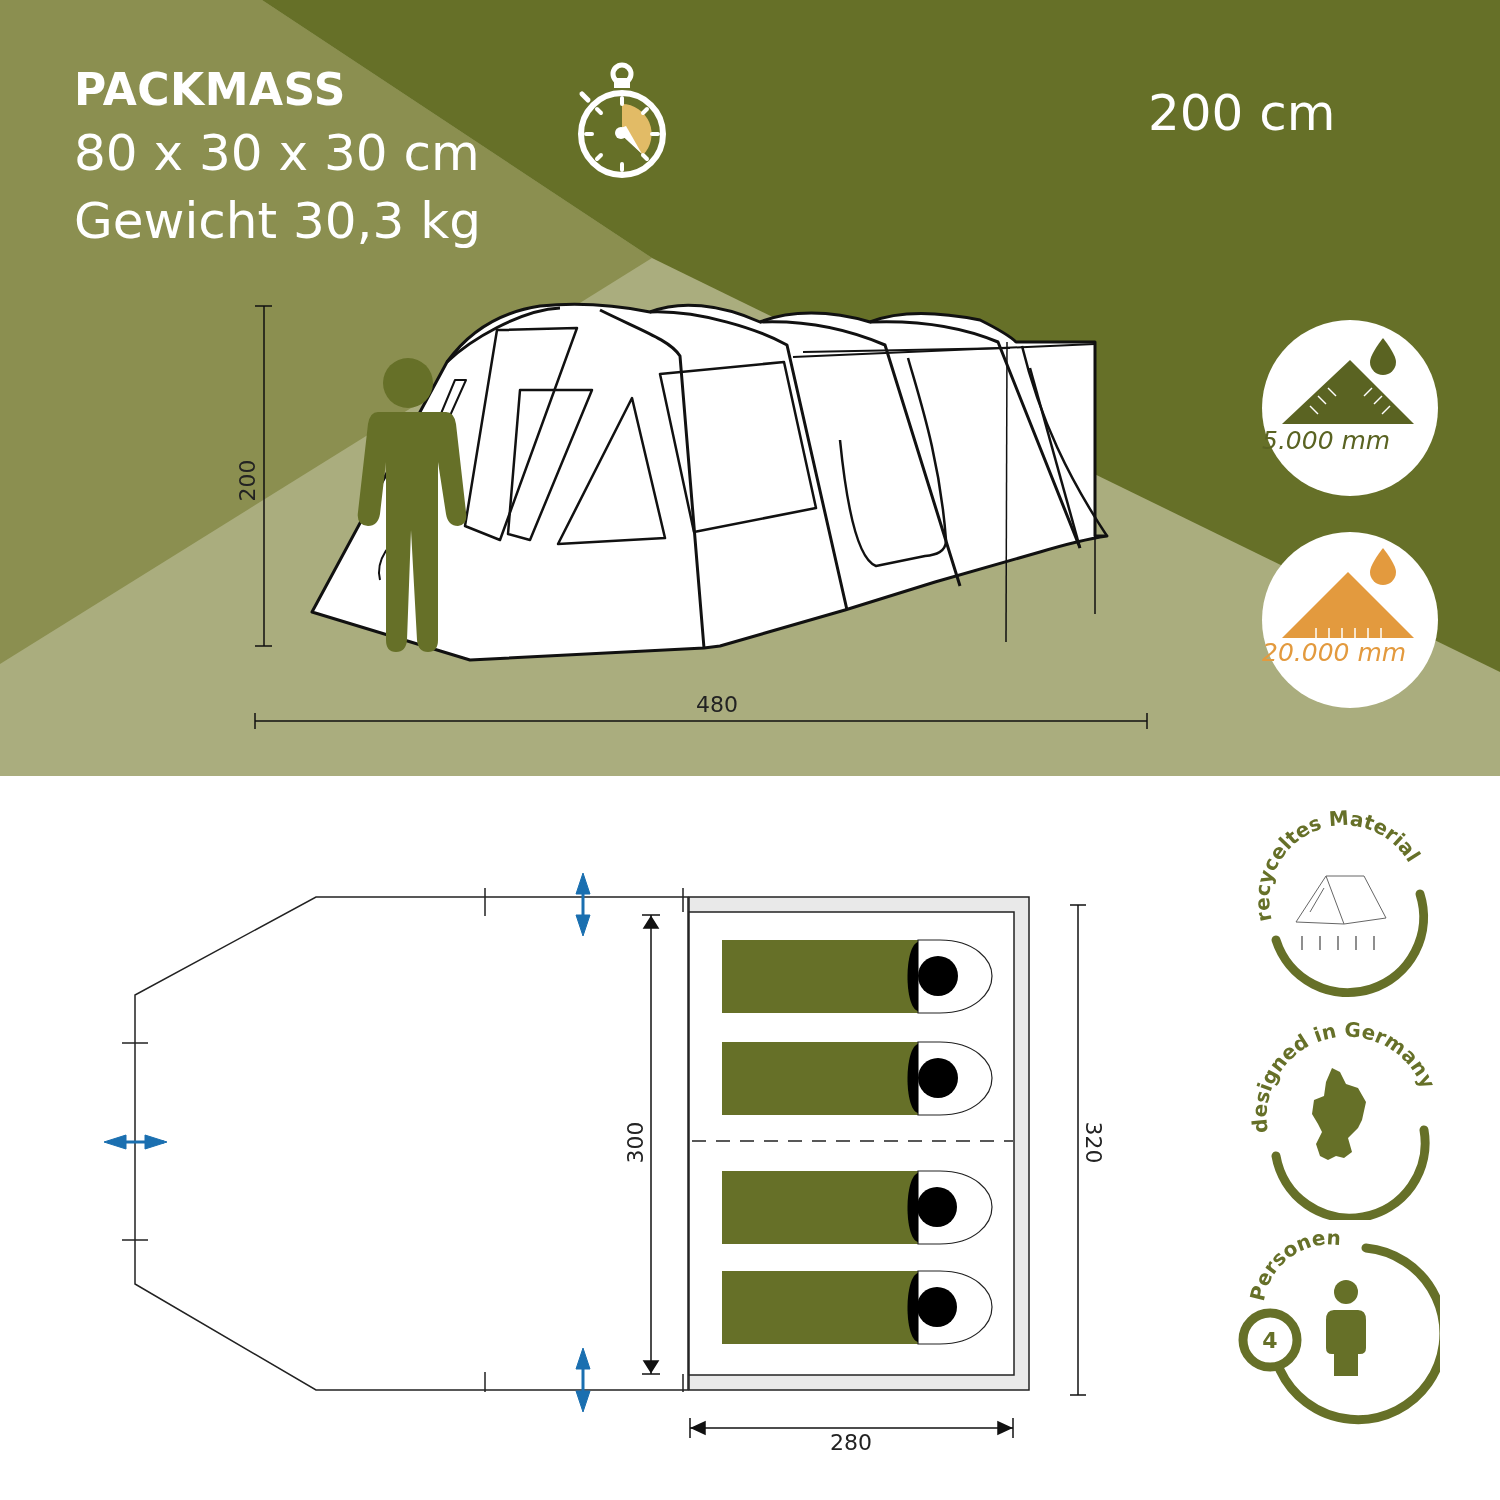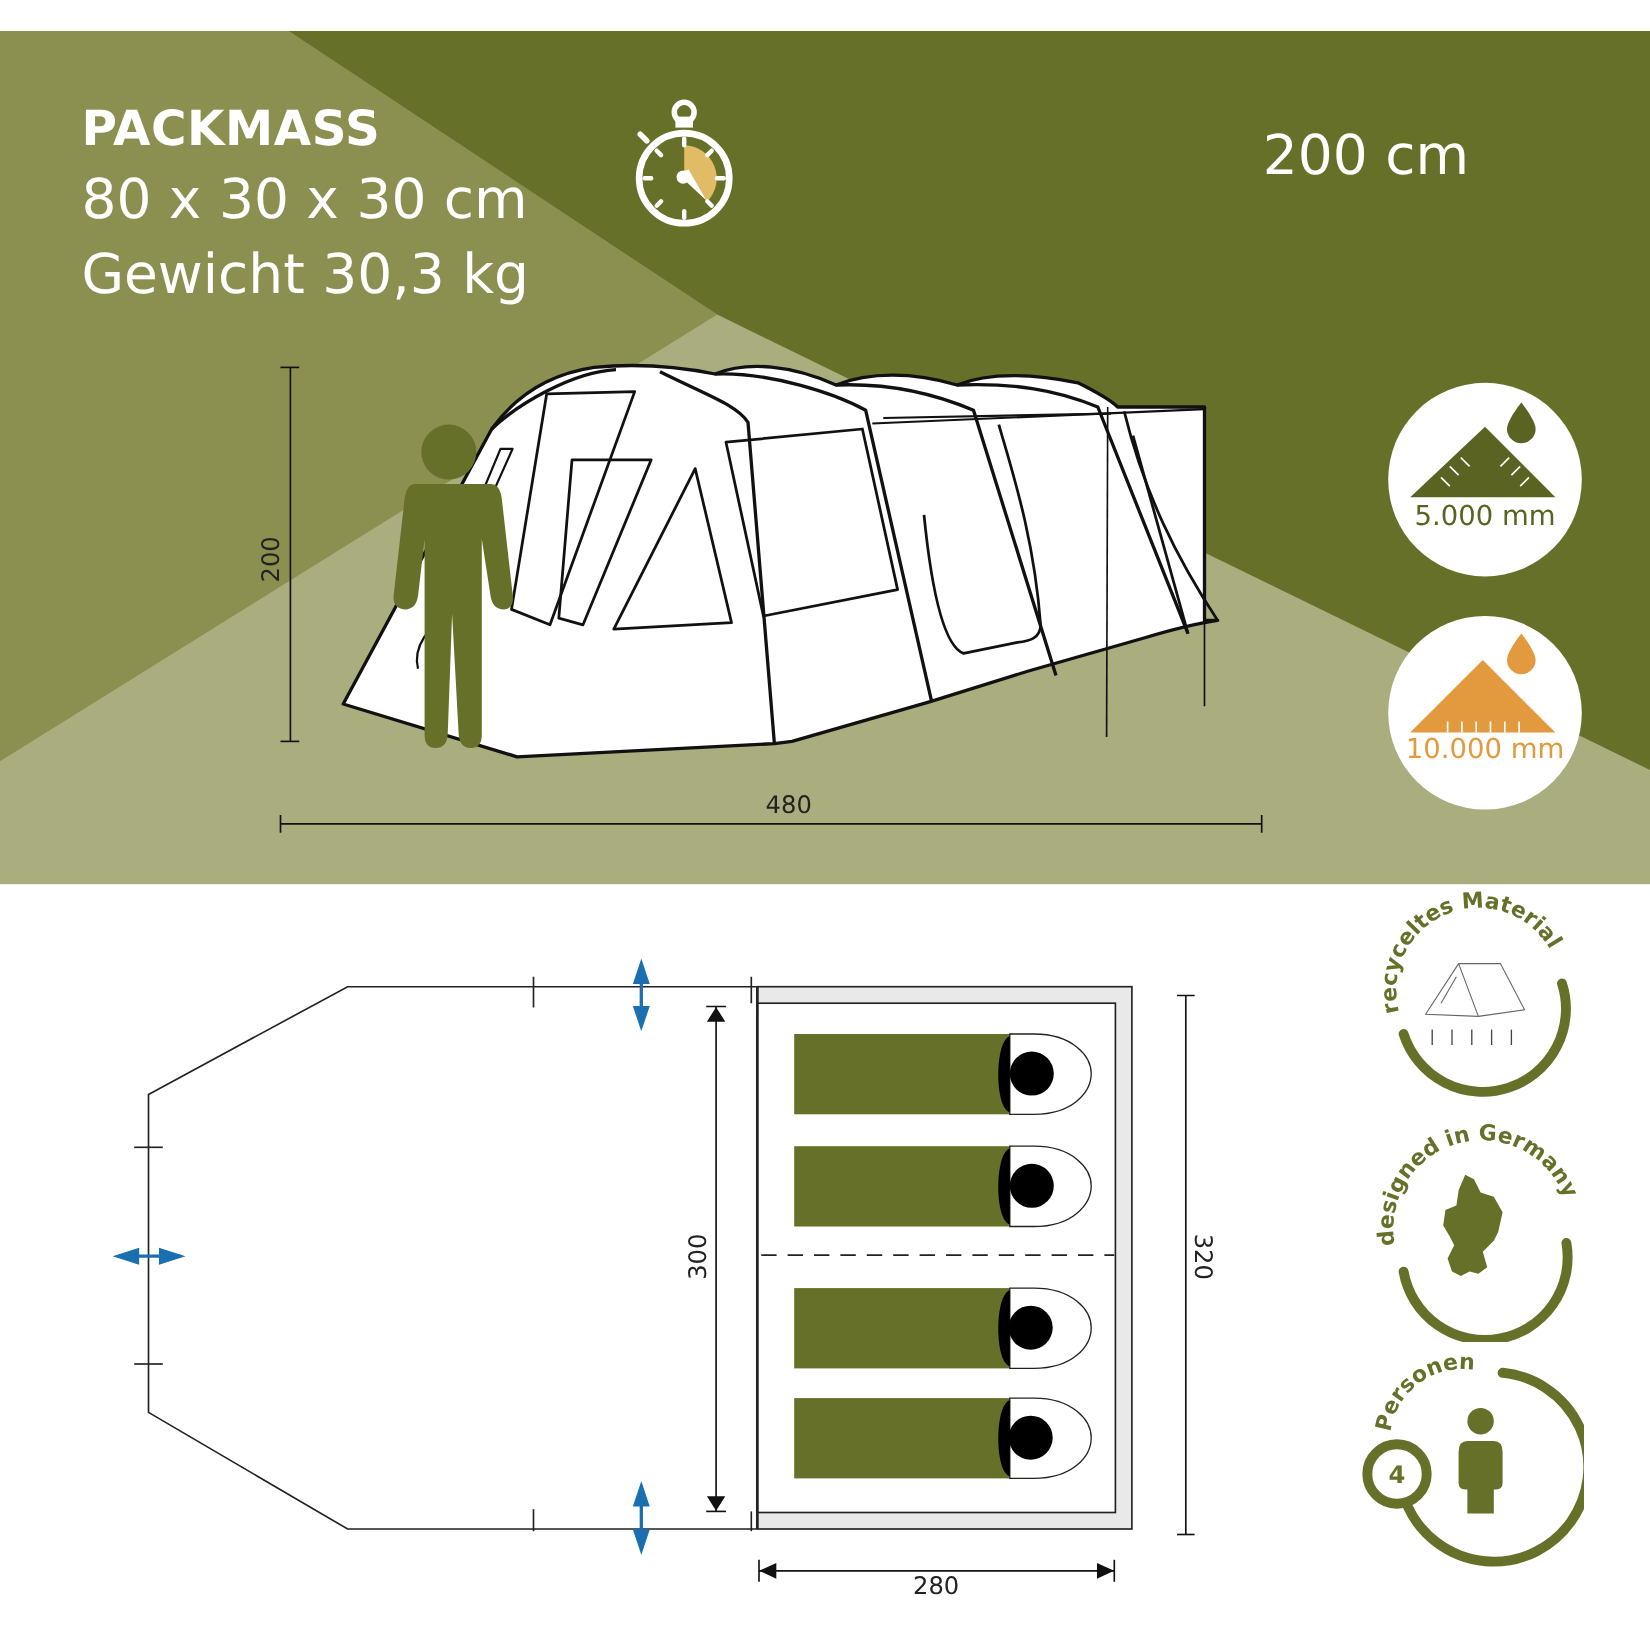--- a/index.html
+++ b/index.html
@@ -1,39 +1,39 @@
 <!DOCTYPE html>
 <html><head>
 <meta charset="utf-8">
 <style>
   * { margin: 0; padding: 0; box-sizing: border-box; }
   html, body { width: 1500px; height: 1500px; background: #ffffff; overflow: hidden; }
   body { position: relative; font-family: "Liberation Sans", "DejaVu Sans", sans-serif; }
 
-  .top-band { position: absolute; left: 0; top: 0; width: 1500px; height: 1006px; overflow: hidden; margin-top: 28px; }
+  .top-band { position: absolute; left: 0; top: 0; width: 1500px; height: 1006px; overflow: hidden; }
   .top-band svg.bg { position: absolute; left: 0; top: 0; }
 
   .spec { position: absolute; color: #ffffff; }
   .spec .title { font-family: "DejaVu Sans", sans-serif; font-weight: bold; font-size: 44px; letter-spacing: 0.5px; line-height: 1; }
   .spec .line { font-family: "DejaVu Sans", sans-serif; font-size: 50px; line-height: 1; margin-top: 16px; }
   .spec .line + .line { margin-top: 18px; }
 
   #spec-packmass { left: 74px; top: 68px; }
   #spec-aufbau { left: 686px; top: 72px; }
   #spec-stehhoehe { left: 1148px; top: 72px; }
 
   .stopwatch { position: absolute; left: 576px; top: 62px; width: 96px; height: 124px; }
 
   .diagram-svg { position: absolute; left: 0; top: 0; }
 
   .badge-circle { position: absolute; width: 176px; height: 176px; border-radius: 50%; background: #ffffff; }
   #badge-5000 { left: 1262px; top: 320px; }
   #badge-10000 { left: 1262px; top: 532px; }
   .badge-circle svg { position: absolute; left: 0; top: 0; }
-  .badge-label { position: absolute; left: 0; width: 176px; text-align: center; font-family: "DejaVu Sans", sans-serif; font-size: 25px; }
+  .badge-label { position: absolute; left: 0; width: 176px; font-family: "DejaVu Sans", sans-serif; font-size: 25px; font-style: italic; }
   #badge-5000 .badge-label { top: 106px; color: #5a6322; }
   #badge-10000 .badge-label { top: 106px; color: #e39a3e; }
 
   .dim-label { position: absolute; font-family: "DejaVu Sans", sans-serif; font-size: 22px; color: #222222; }
 
   .floor { position: absolute; left: 0; top: 776px; width: 1500px; height: 724px; }
 
   .eco-badge { position: absolute; }
 </style>
 </head>
@@ -155,21 +155,21 @@
       <polygon points="86,40 20,106 152,106" fill="#e39a3e"></polygon>
       <g stroke="#ffffff" stroke-width="1.5" fill="#ffffff">
         <line x1="54" y1="106" x2="54" y2="96"></line>
           <line x1="67" y1="106" x2="67" y2="96"></line>
           <line x1="80" y1="106" x2="80" y2="96"></line>
         <line x1="93" y1="106" x2="93" y2="96"></line>
           <line x1="106" y1="106" x2="106" y2="96"></line>
           <line x1="119" y1="106" x2="119" y2="96"></line>
       </g>
     </svg>
-    <div class="badge-label">10.000 mm</div>
+    <div class="badge-label">20.000 mm</div>
   </div>
 </div>
 
 <svg class="floor" width="1500" height="724" viewBox="0 776 1500 724">
 
   <polygon points="316,897 688,897 688,1390 316,1390 135,1284 135,995" fill="#ffffff" stroke="#222" stroke-width="1.5"></polygon>
 
   <g stroke="#222" stroke-width="1.5">
     <line x1="485" y1="888" x2="485" y2="916"></line>
     <line x1="485" y1="1372" x2="485" y2="1392"></line>

